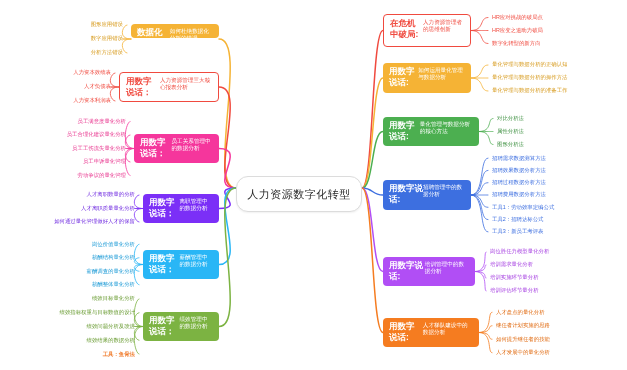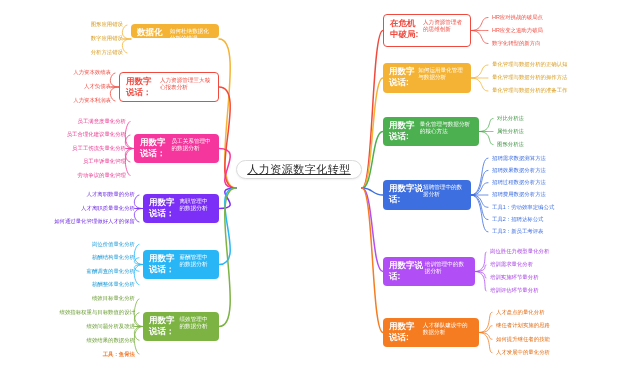--- a/index.html
+++ b/index.html
@@ -9,26 +9,25 @@
     font-family:"Liberation Sans","DejaVu Sans",sans-serif;
     overflow:hidden;
     position:relative;
   }
   #canvas{position:absolute;inset:0;width:627px;height:370px;}
   svg.links{position:absolute;left:0;top:0;width:627px;height:370px;pointer-events:none;}
   .node{position:absolute;box-sizing:border-box;}
 
   
   .center{
-    left:236px;top:160px;width:126px;height:19px;
+    left:236px;top:176px;width:126px;height:36px;
     border:1px solid #dcdcdc;border-radius:12px;background:#ffffff;
     display:flex;align-items:center;justify-content:center;
     font-size:11px;color:#2b2b2b;letter-spacing:.5px;
     box-shadow:0 1px 2px rgba(0,0,0,.06);
-    text-decoration:underline;
   }
 
   
   .topic{
     border-radius:4px;color:#ffffff;
     display:flex;flex-direction:row;justify-content:center;
     padding:3px 6px;box-sizing:border-box;
   }
   .topic .t1{font-size:8.5px;font-weight:bold;line-height:1.25;}
   .topic .t2{font-size:5.6px;line-height:1.25;margin-top:1px;}

